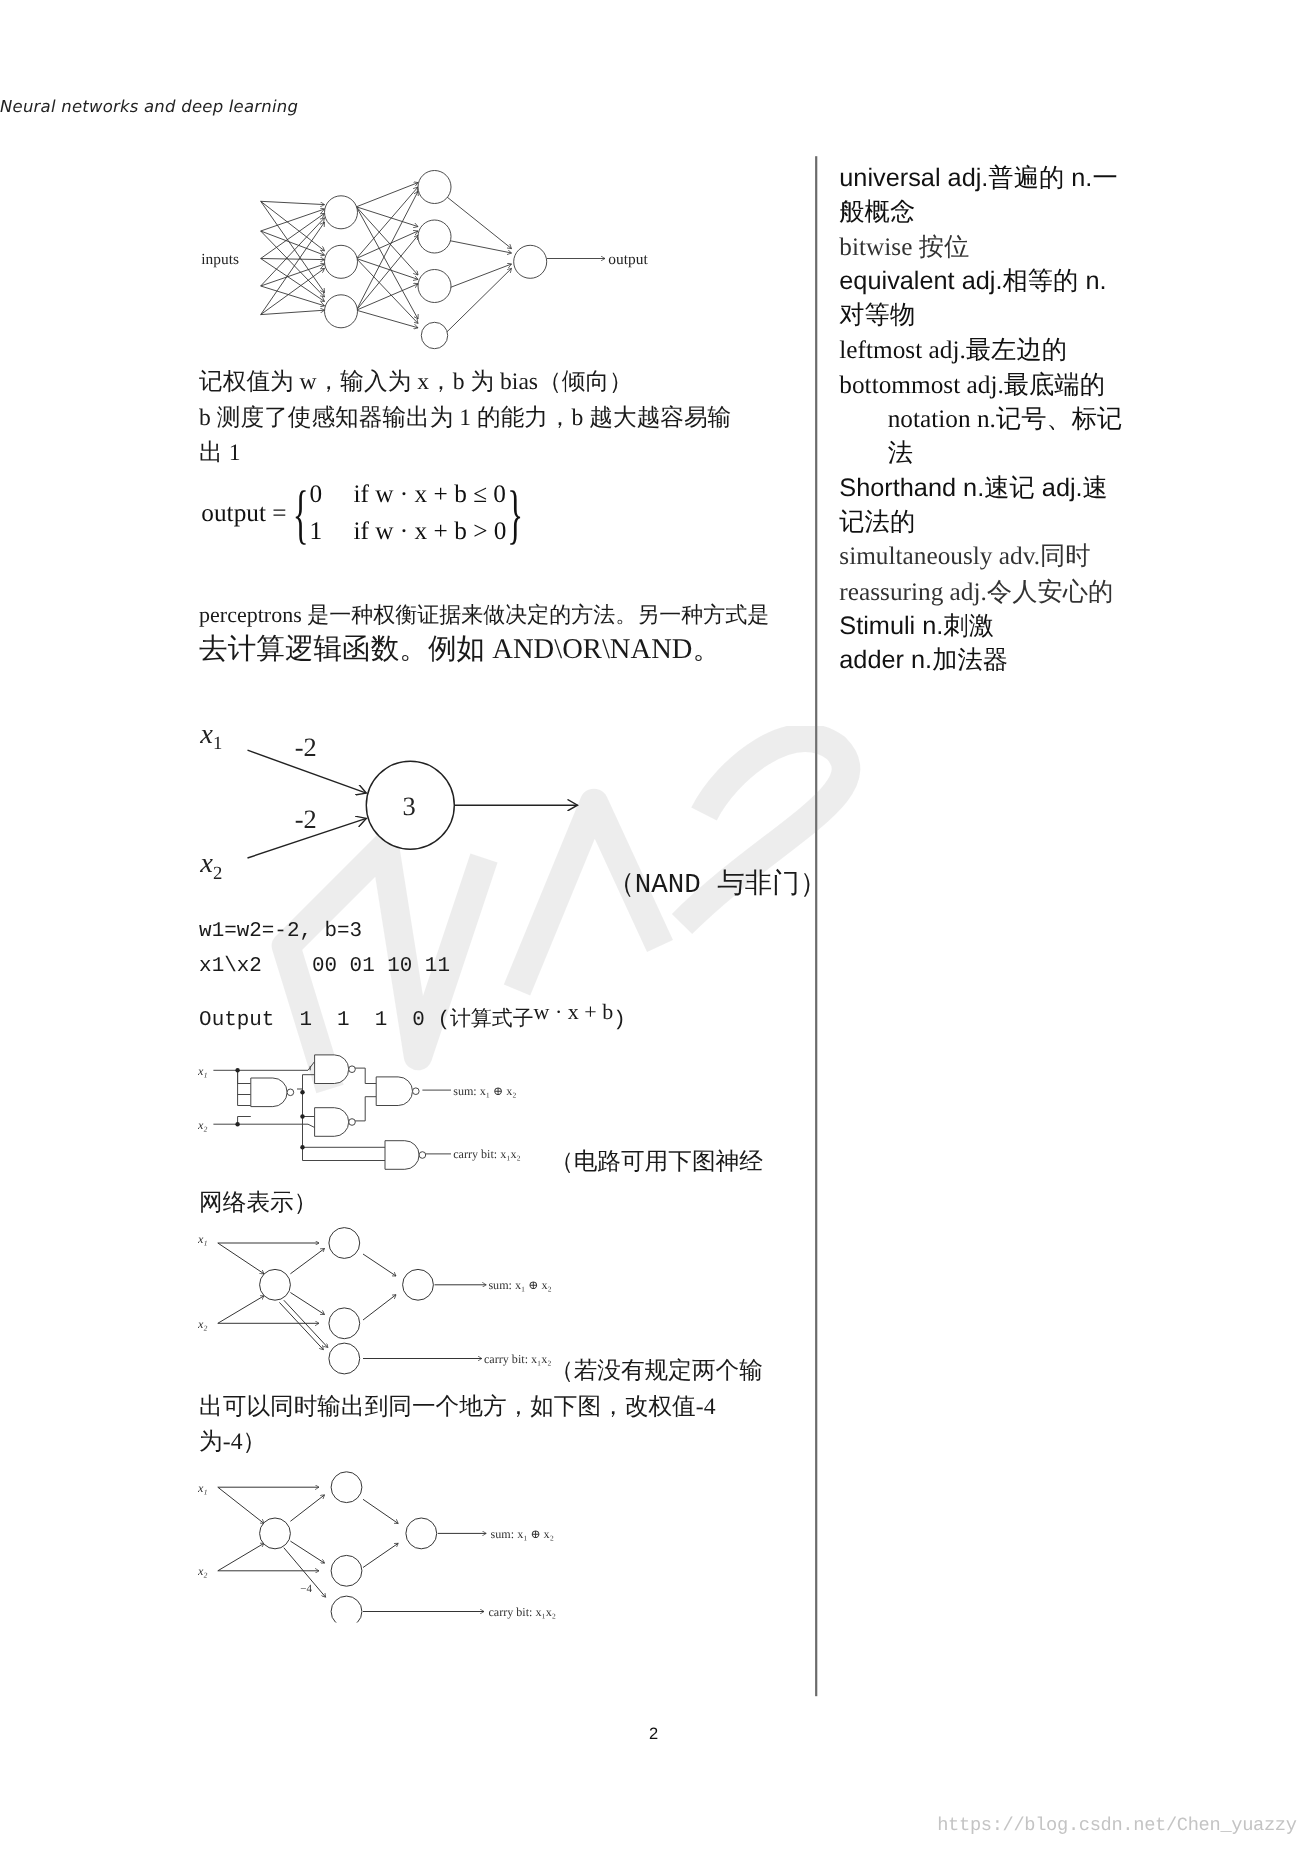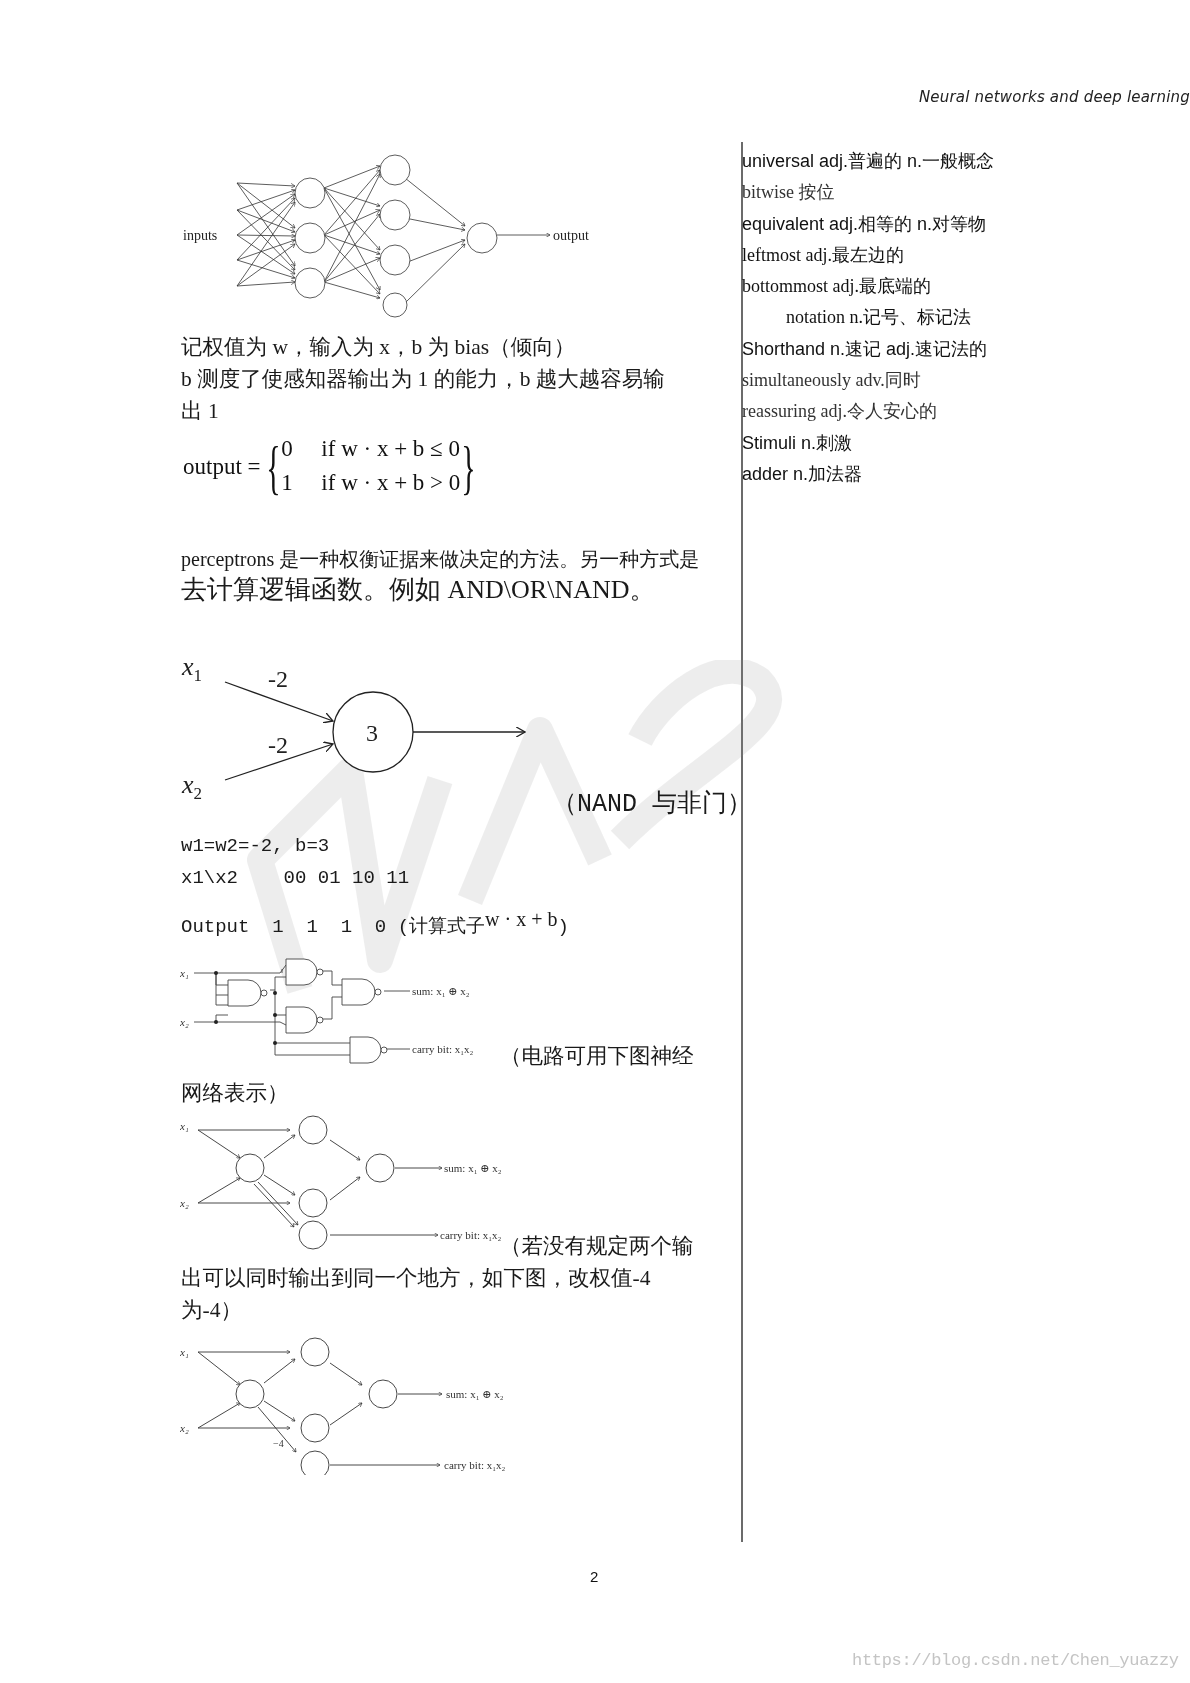--- a/index.html
+++ b/index.html
@@ -1,26 +1,26 @@
 <!DOCTYPE html>
 <html><head>
 <meta charset="utf-8">
 <style>
   html,body{margin:0;padding:0;background:#fff;}
   body{width:1190px;height:1683px;position:relative;overflow:hidden;color:#111;
        font-family:"DejaVu Serif","Liberation Serif",serif;}
   .abs{position:absolute;}
-  .header{left:0;width:1190px;top:88px;text-align:right;font-size:15px;font-style:italic;
+  .header{left:0;width:1190px;top:88px;text-align:left;font-size:15px;font-style:italic;
           font-family:"DejaVu Sans",sans-serif;letter-spacing:0.2px;color:#222;}
   .divider{left:741px;top:142px;width:2px;height:1400px;background:#6b6b6b;}
   .para{left:181px;width:545px;font-size:21.5px;line-height:32px;color:#1a1a1a;
         font-family:"Liberation Serif","DejaVu Serif",serif;}
   .mono{font-family:"Liberation Mono","DejaVu Sans Mono",monospace;font-size:19px;color:#1a1a1a;}
   .formula{left:183px;top:434px;font-family:"Liberation Serif",serif;font-size:23px;color:#111;}
-  .side{left:742px;top:146px;width:260px;font-size:18px;line-height:31.3px;}
+  .side{left:763px;top:146px;width:260px;font-size:23px;line-height:31.3px;}
   .side .sans{font-family:"Liberation Sans","DejaVu Sans",sans-serif;color:#111;}
   .side .serif{font-family:"Liberation Serif","DejaVu Serif",serif;color:#333;}
   .side div{white-space:normal;}
   .pagenum{left:590px;top:1568px;font-family:"Liberation Sans",sans-serif;font-size:15px;color:#111;}
   .url{left:852px;top:1651px;font-family:"Liberation Mono",monospace;font-size:17px;color:#c4c4c4;letter-spacing:-0.3px;}
   .watermark{left:240px;top:660px;opacity:0.14;pointer-events:none;}
   svg text{font-family:"Liberation Serif","DejaVu Serif",serif;}
 </style>
 </head>
 <body>

